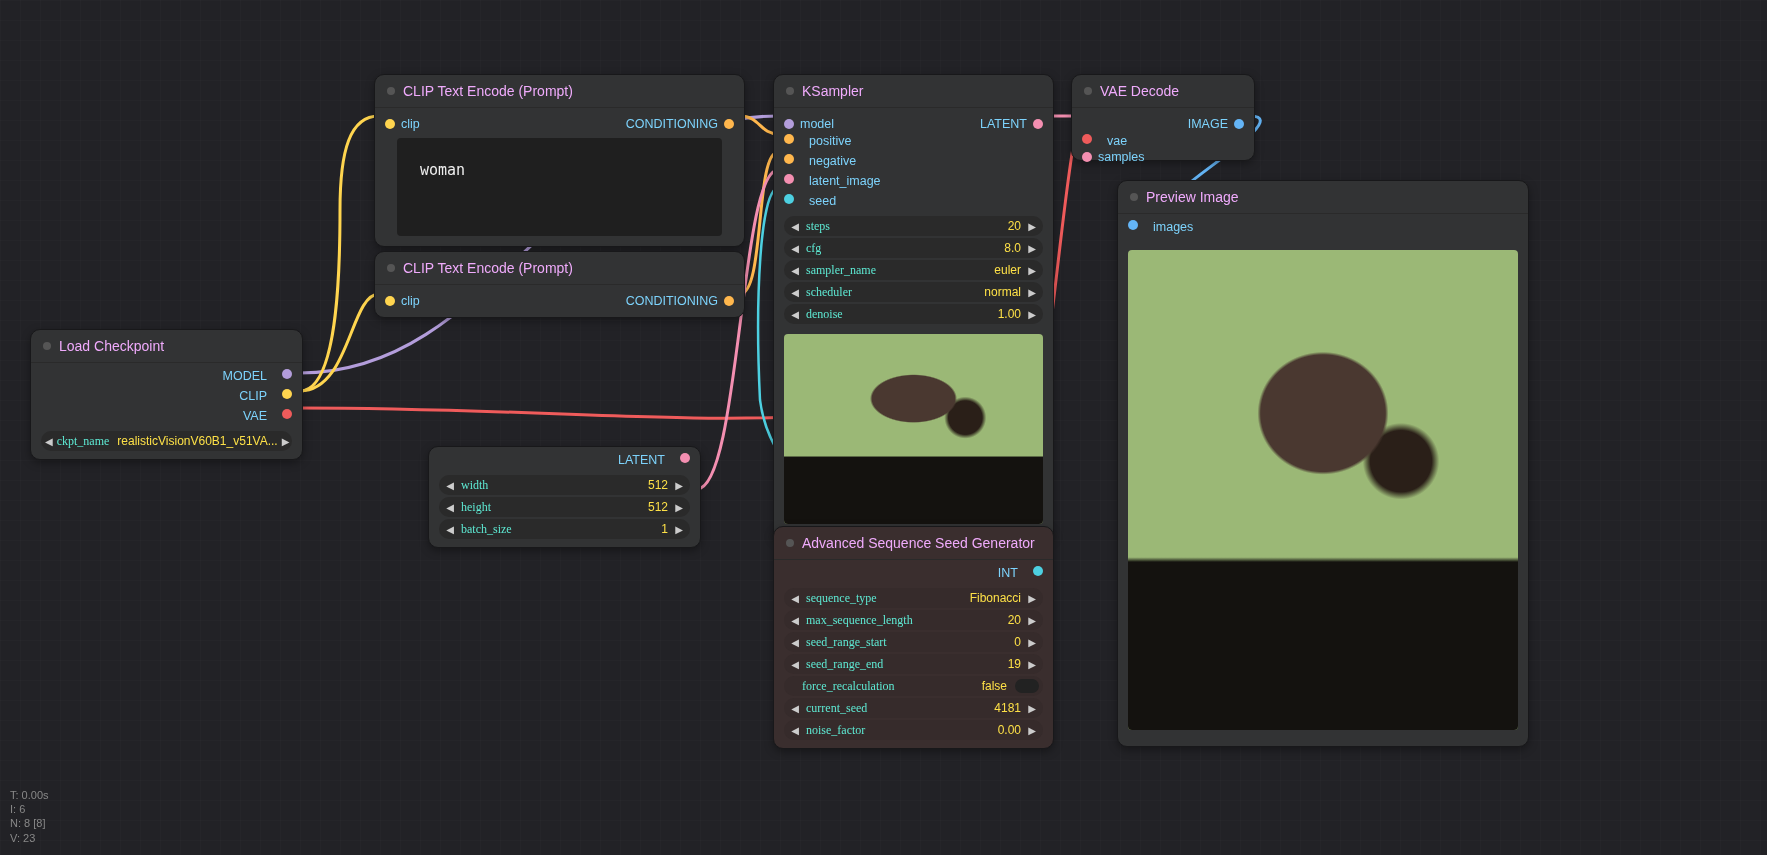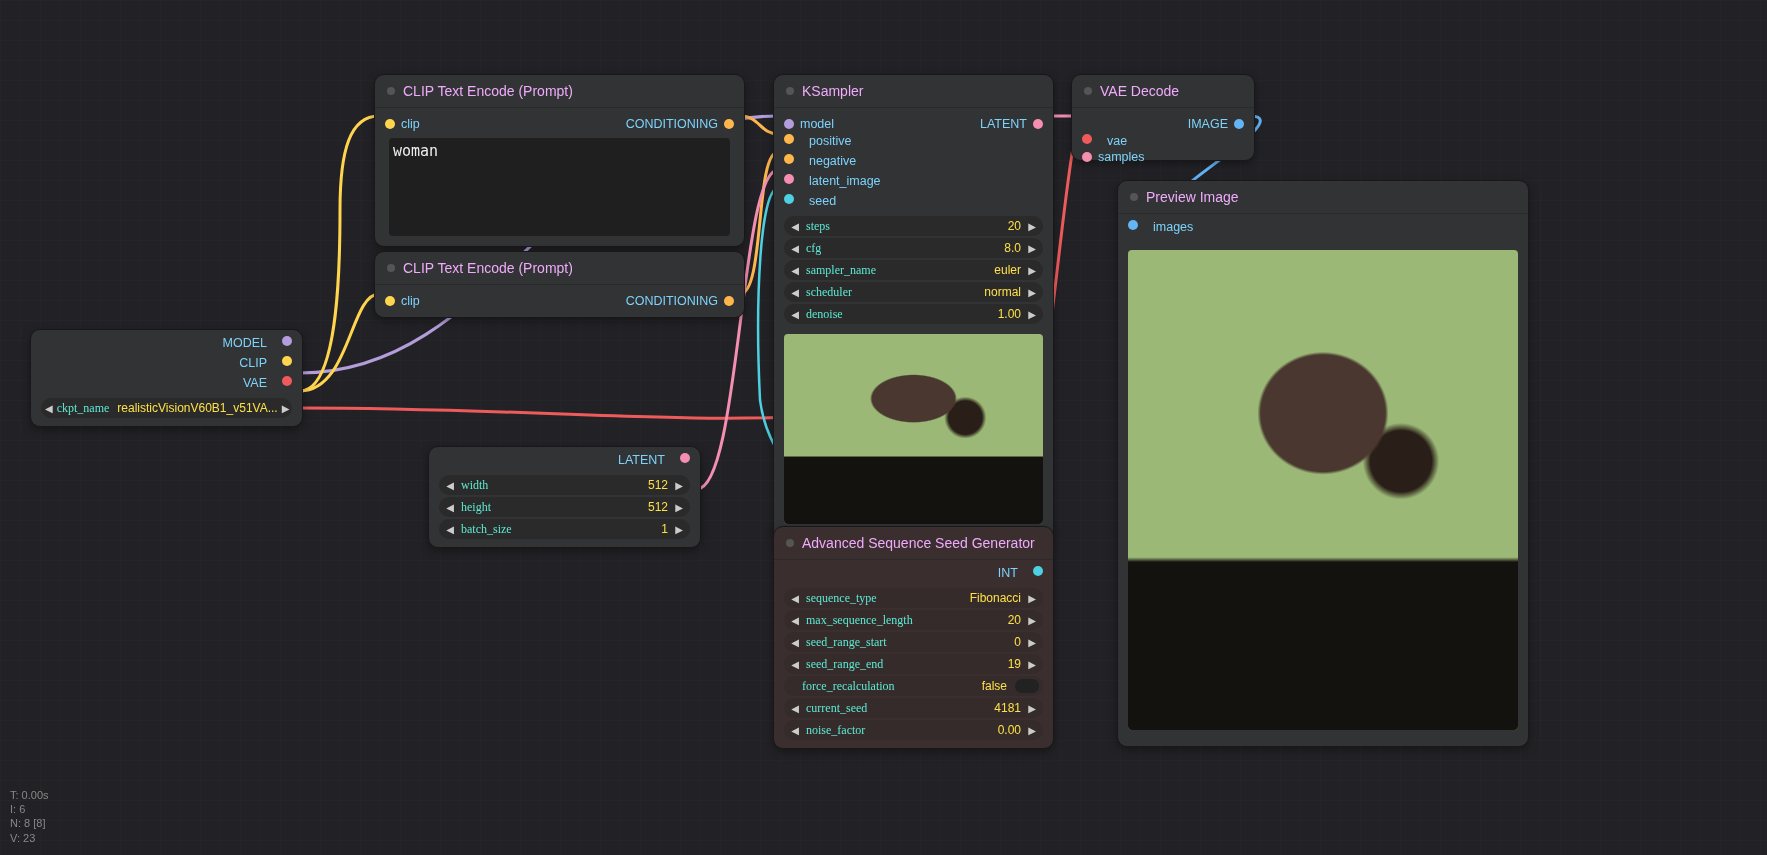--- a/index.html
+++ b/index.html
@@ -31,23 +31,23 @@
   .dot { width:10px; height:10px; border-radius:50%; margin-right:6px; flex:0 0 auto; }
   .dot-r { margin-right:0; margin-left:6px; }
   .d-model { background:#b39ddb; }
   .d-clip  { background:#ffd54f; }
   .d-vae   { background:#ef5b5b; }
   .d-cond  { background:#ffb74d; }
   .d-latent{ background:#f48fb1; }
   .d-img   { background:#64b5f6; }
   .d-int   { background:#4dd0e1; }
   .textarea {
-    margin:4px 14px; background:#1f1f1f; color:#eee;
+    margin:4px 22px; background:#1f1f1f; color:#eee;
     font-family: Menlo, Consolas, monospace; font-size:15px;
-    padding:4px; border-radius:4px; height:98px; white-space:pre-wrap;
+    padding:23px; border-radius:4px; height:98px; white-space:pre-wrap;
   }
   .widget {
     margin:2px 10px; height:20px; display:flex; align-items:center;
     background:#2a2a2a; border-radius:10px; font-size:12px;
     color:#bbb; position:relative; padding:0 4px;
   }
   .arr { width:14px; text-align:center; color:#ccc; font-size:10px; cursor:pointer; }
   .wlabel { flex:0 0 auto; padding:0 4px; color:#5eead4;font-family:Liberation Serif, serif; }
   .wval { flex:1 1 auto; text-align:right; padding:0 4px; color:#fde047; }
   .node.seed { background:#3a2e2e; }
@@ -87,20 +87,21 @@
   <path d="M697 489 C 740 489, 740 170, 778 170" stroke="#f48fb1" stroke-width="3" fill="none"></path>
 
   <path d="M1050 116 C 1065 116, 1065 116, 1076 116" stroke="#f48fb1" stroke-width="3" fill="none"></path>
 
   <path d="M1048 568 C 1070 568, 780 560, 760 400 C 755 300, 760 190, 778 188" stroke="#4dd0e1" stroke-width="2.5" fill="none"></path>
 
   <path d="M1250 116 C 1300 116, 1150 200, 1185 195 C 1190 200, 1115 222, 1122 222" stroke="#64b5f6" stroke-width="3" fill="none"></path>
 </svg>
 
 <div class="node" style="left:30px; top:329px; width:273px;">
+  <div class="node-title">Load Checkpoint</div>
   <div class="node-body">
     <div class="row right">
         <span>MODEL</span>
         <span class="dot dot-r d-model"></span>
       </div>
     <div class="row right">
         <span>CLIP</span>
         <span class="dot dot-r d-clip"></span>
       </div>
     <div class="row right">

